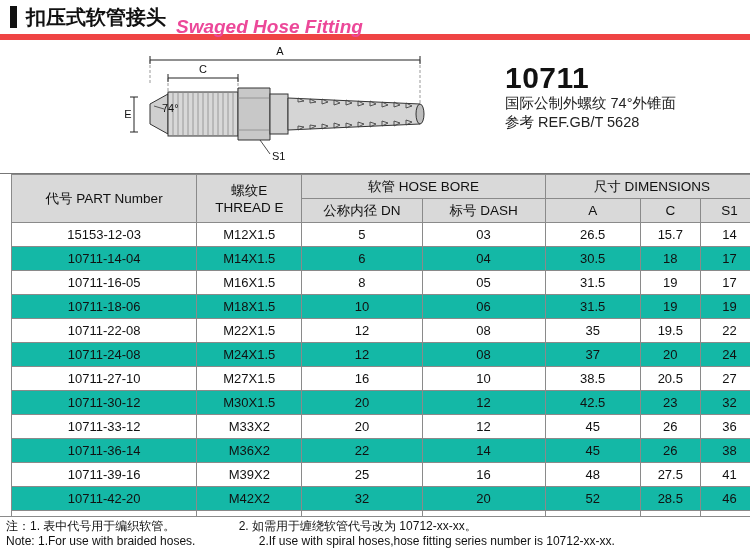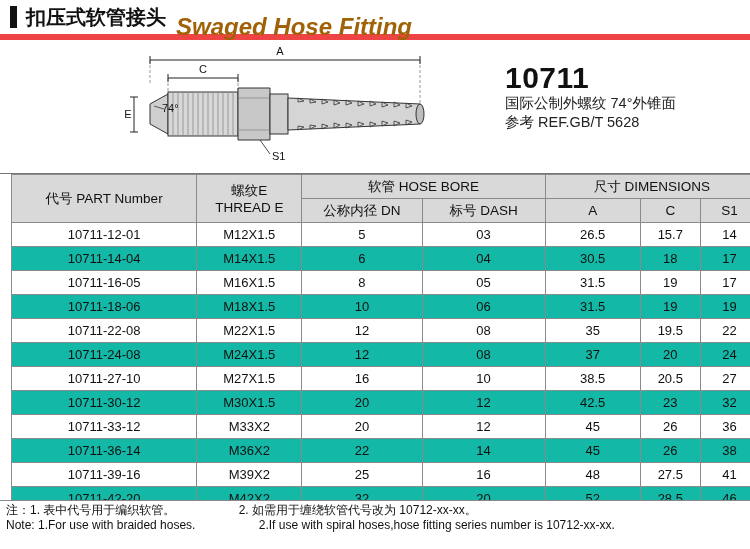--- a/index.html
+++ b/index.html
@@ -37,23 +37,23 @@
     margin-right: 9px;
   }
   .title-cn {
     font-size: 20px;
     font-weight: bold;
     color: #111;
     letter-spacing: 0px;
     margin-right: 10px;
   }
   .title-en {
-    font-size: 24px;
+    font-size: 19px;
     font-weight: bold;
-    color: #a16207;
+    color: #ec4899;
     font-style: italic;
     margin-top: 20px;
   }
 
   
   .infoarea {
     position: relative;
     height: 133px;
     border-bottom: 1px solid #777;
   }
@@ -117,21 +117,21 @@
   tr.even td { background: #14b8a6; }
 
   
   .notes {
     position: absolute;
     left: 0;
     bottom: 0;
     width: 750px;
     border-top: 1px solid #8a8a8a;
     background: #ffffff;
-    padding: 2px 0 16px 6px;
+    padding: 2px 0 0 6px;
     box-sizing: border-box;
   }
   .note-line {
     font-size: 12px;
     color: #111;
     line-height: 15px;
     white-space: nowrap;
   }
   .note-line .note-2 {
     display: inline-block;
@@ -271,21 +271,21 @@
       <tr>
         <th class="one-line">公称内径 DN</th>
         <th class="one-line">标号 DASH</th>
         <th class="one-line">A</th>
         <th class="one-line">C</th>
         <th class="one-line">S1</th>
       </tr>
     </thead>
     <tbody id="spec-body">
         <tr class="odd">
-          <td>10711-12-01</td>
+          <td>15153-12-03</td>
           <td>M12X1.5</td>
           <td>5</td>
           <td>03</td>
           <td>26.5</td>
           <td>15.7</td>
           <td>14</td>
         </tr>
         <tr class="even">
           <td>10711-14-04</td>
           <td>M14X1.5</td>

